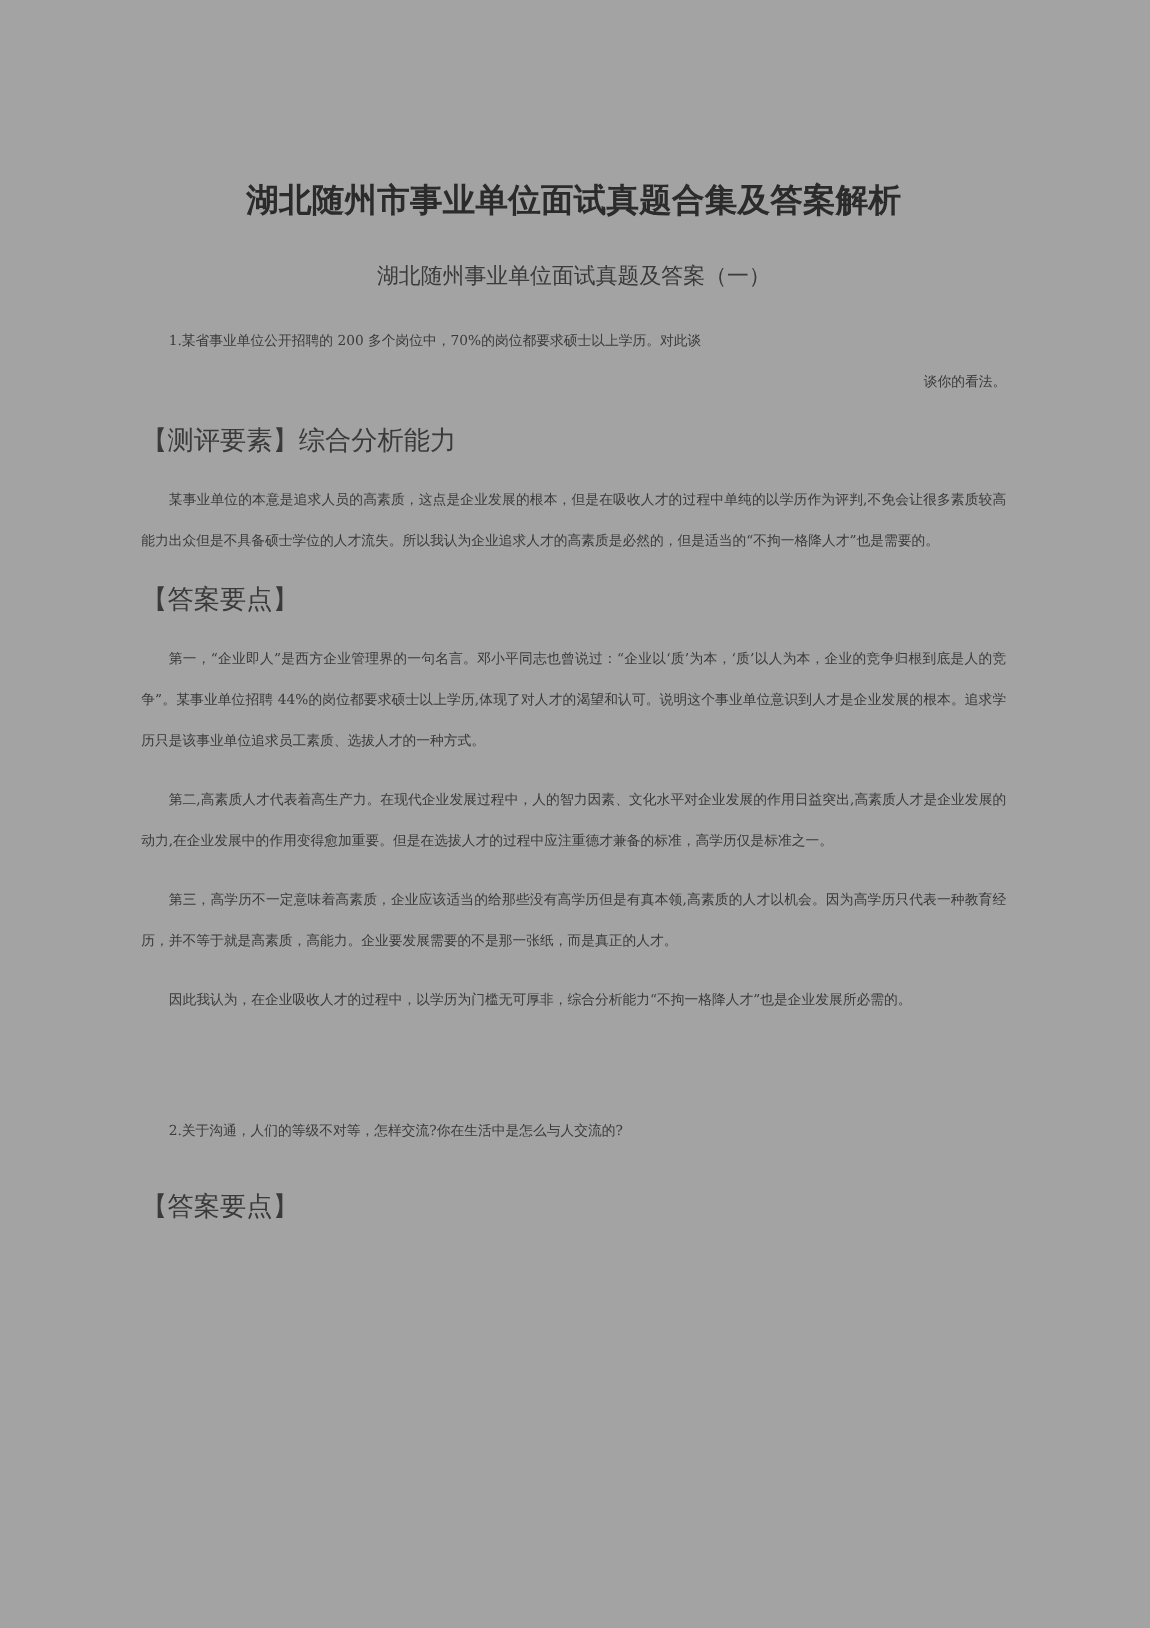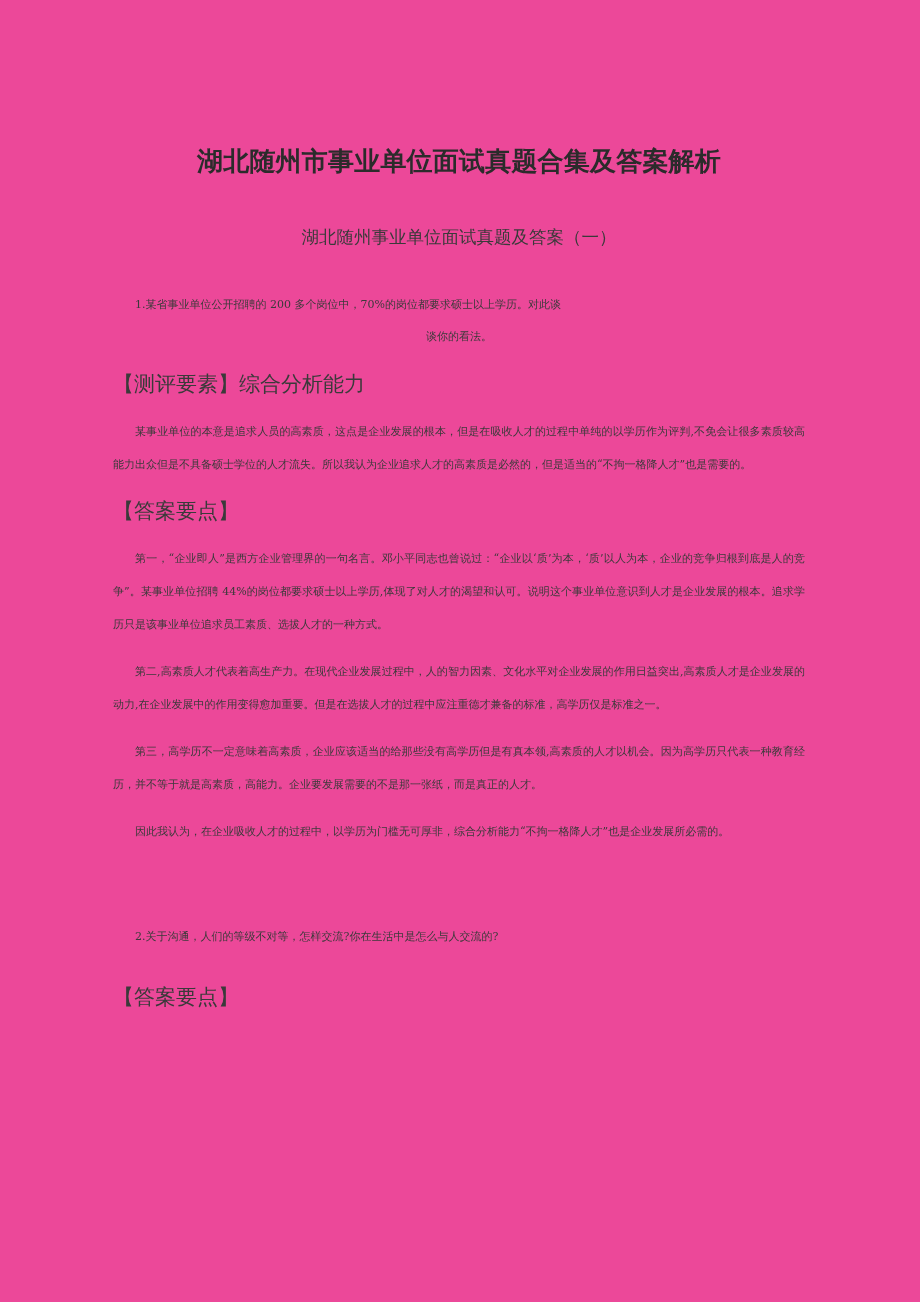--- a/index.html
+++ b/index.html
@@ -17,21 +17,21 @@
     color: #3a3a3a;
     -webkit-font-smoothing: antialiased;
   }
 
   .page {
     position: absolute;
     left: 0;
     top: 0;
     width: 920px;
     height: 1302px;
-    background: #ec4899;
+    background: #a3a3a3;
   }
 
   .content {
     position: absolute;
     left: 113px;
     top: 0;
     width: 692px;
   }
 
   
@@ -45,43 +45,42 @@
     margin: 0;
     padding-top: 144px;
     font-family: "DejaVu Sans", "Liberation Sans", sans-serif;
   }
 
   
   .doc-subtitle {
     font-size: 17.5px;
     text-align: center;
     line-height: 30px;
-    margin: 16px;
+    margin: 0;
     padding-top: 28px;
     color: #3a3a3a;
   }
 
   
   .para {
     font-size: 11px;
     line-height: 33px;
     text-align: justify;
     text-justify: inter-ideograph;
     margin: 0;
     color: #3a3a3a;
   }
 
   .para-indent {
     text-indent: 2em;
   }
 
   .para-center {
-    text-align: center;
+    text-align: right;
     text-indent: 0;
-    font-family: Liberation Mono, monospace;
   }
 
   .q-line {
     text-align: justify;
     text-indent: 2em;
   }
 
   
   .gap-sm  { height: 14px; }
   .gap-md  { height: 20px; }

